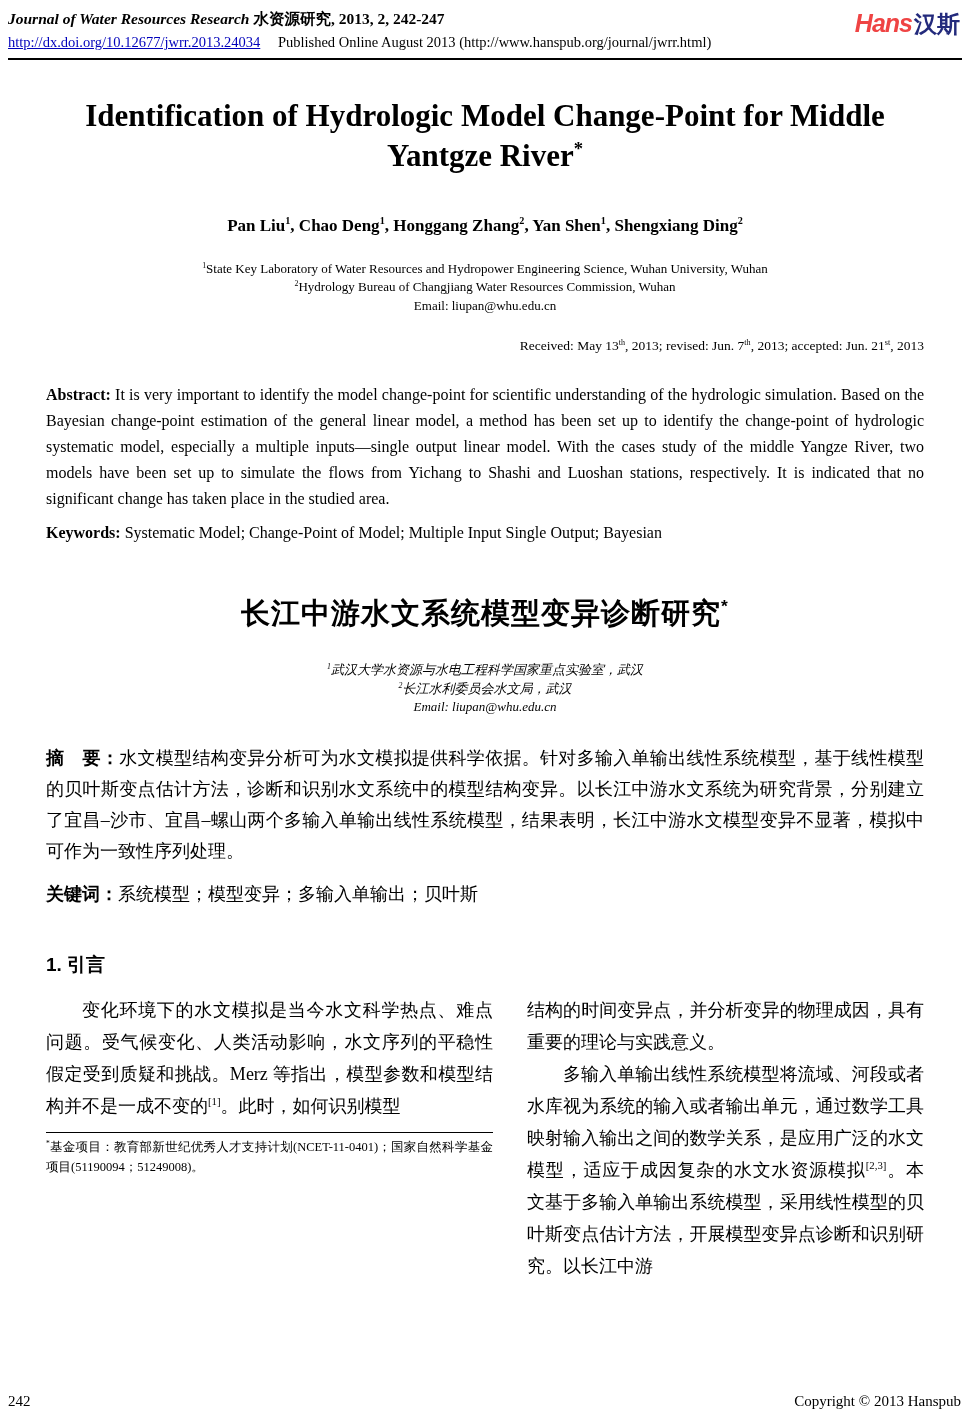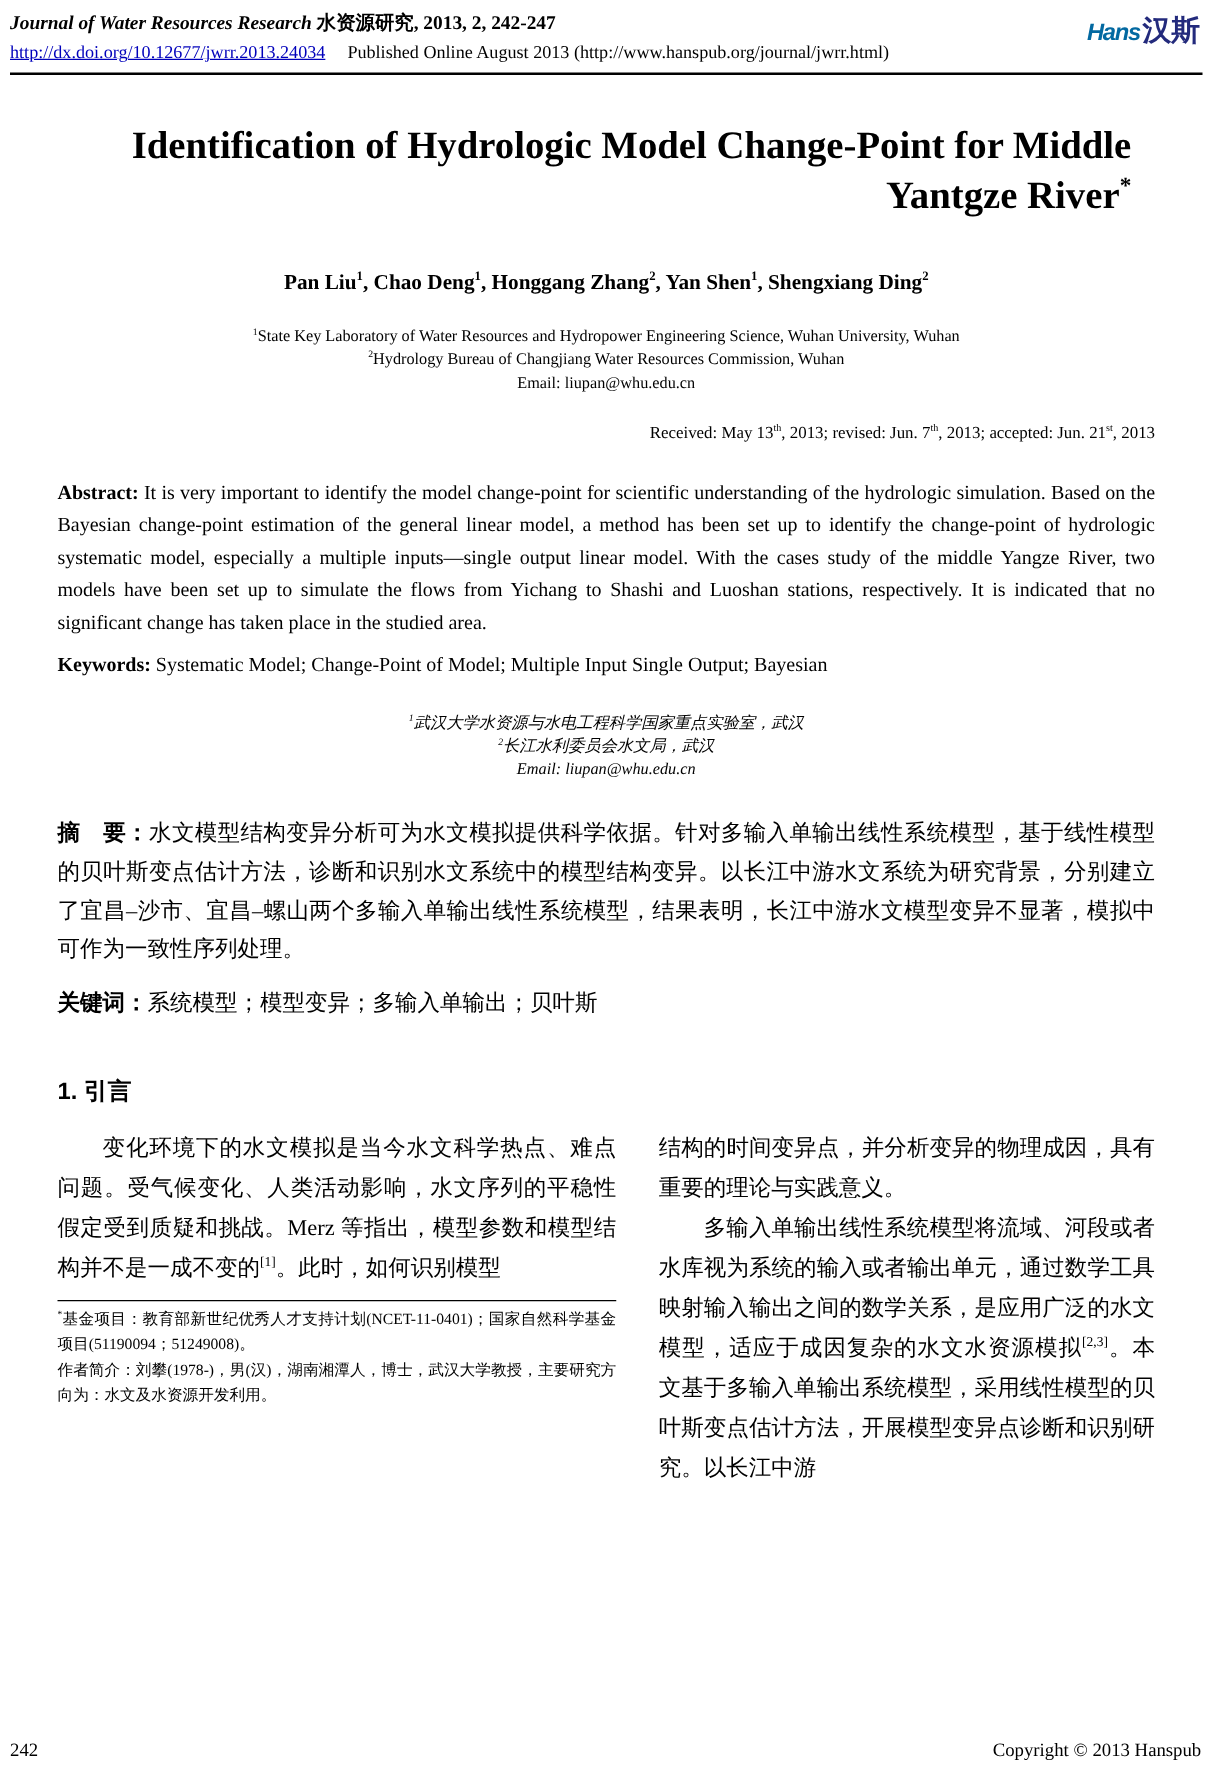--- a/index.html
+++ b/index.html
@@ -13,27 +13,27 @@
 
   
   .hdr { display: flex; justify-content: space-between; align-items: flex-start; padding: 7px 10px 0 8px; }
   .hdr-left { line-height: 1.45; }
   .j-en { font-weight: bold; font-style: italic; font-size: 15.5px; }
   .j-zh { font-weight: bold; font-size: 15.5px; }
   .doi-line { font-size: 14.5px; margin-top: 2px; }
   .doi-link { color: #0000bb; text-decoration: underline; cursor: pointer; }
   .published { margin-left: 14px; margin-top: 44px; }
   .logo { white-space: nowrap; padding-top: 2px; }
-  .logo-hans { color: #0369a1; font-family: "Liberation Sans", sans-serif; font-weight: bold; font-style: italic; font-size: 19px; letter-spacing: -1px; }
+  .logo-hans { color: #ef4444; font-family: "Liberation Sans", sans-serif; font-weight: bold; font-style: italic; font-size: 25px; letter-spacing: -1px; }
   .logo-hanzi { color: #232a7c; font-family: "Liberation Sans", sans-serif; font-weight: bold; font-size: 23px; margin-left: 2px; }
   .hdr-rule { border: none; border-top: 2px solid #000; margin: 5px 8px 0 8px; }
 
   
   main { padding: 0 46px; }
-  .title-en { font-size: 31px; font-weight: bold; text-align: right; line-height: 1.28; margin: 36px auto 0; max-width: 840px; }
+  .title-en { font-size: 31px; font-weight: bold; text-align: center; line-height: 1.28; margin: 36px auto 0; max-width: 840px; }
   .authors-en { font-size: 17px; font-weight: bold; text-align: center; margin: 40px 0 0; }
   .affil { text-align: center; font-size: 13px; margin-top: 24px; line-height: 1.42; }
   .affil p { margin: 0; }
   .received { text-align: right; font-size: 13.5px; margin-top: 23px; }
   .abstract { font-size: 16px; line-height: 26px; text-align: justify; margin: 28px 0 0; }
   .keywords { font-size: 16px; margin: 12px 0 0; }
 
   .title-zh { font-size: 29px; font-weight: bold; text-align: center; margin: 52px 0 0; letter-spacing: 1px; font-family: "Liberation Sans", sans-serif; }
   .authors-zh { font-size: 17px; font-weight: bold; text-align: center; margin: 48px 0 0; }
   .affil-zh { margin-top: 27px; font-style: italic; }
@@ -90,20 +90,21 @@
       <p><sup>2</sup>Hydrology Bureau of Changjiang Water Resources Commission, Wuhan</p>
       <p>Email: liupan@whu.edu.cn</p>
     </div>
 
     <p class="received">Received: May 13<sup>th</sup>, 2013; revised: Jun. 7<sup>th</sup>, 2013; accepted: Jun. 21<sup>st</sup>, 2013</p>
 
     <p class="abstract"><b>Abstract:</b> <span>It is very important to identify the model change-point for scientific understanding of the hydrologic simulation. Based on the Bayesian change-point estimation of the general linear model, a method has been set up to identify the change-point of hydrologic systematic model, especially a multiple inputs—single output linear model. With the cases study of the middle Yangze River, two models have been set up to simulate the flows from Yichang to Shashi and Luoshan stations, respectively. It is indicated that no significant change has taken place in the studied area.</span></p>
 
     <p class="keywords"><b>Keywords:</b> <span>Systematic Model; Change-Point of Model; Multiple Input Single Output; Bayesian</span></p>
 
+    <h1 class="title-zh">长江中游水文系统模型变异诊断研究<sup>*</sup></h1>
 
 
     <div class="affil affil-zh">
       <p><sup>1</sup>武汉大学水资源与水电工程科学国家重点实验室，武汉</p>
       <p><sup>2</sup>长江水利委员会水文局，武汉</p>
       <p>Email: liupan@whu.edu.cn</p>
     </div>
 
 
     <p class="abstract-zh"><b>摘　要：</b><span>水文模型结构变异分析可为水文模拟提供科学依据。针对多输入单输出线性系统模型，基于线性模型的贝叶斯变点估计方法，诊断和识别水文系统中的模型结构变异。以长江中游水文系统为研究背景，分别建立了宜昌–沙市、宜昌–螺山两个多输入单输出线性系统模型，结果表明，长江中游水文模型变异不显著，模拟中可作为一致性序列处理。</span></p>
@@ -111,21 +112,20 @@
     <p class="keywords-zh"><b>关键词：</b><span>系统模型；模型变异；多输入单输出；贝叶斯</span></p>
 
     <h2 class="sec-h">1. 引言</h2>
 
     <div class="columns">
       <div class="col-left">
         <p class="body-para indent">变化环境下的水文模拟是当今水文科学热点、难点问题。受气候变化、人类活动影响，水文序列的平稳性假定受到质疑和挑战。Merz 等指出，模型参数和模型结构并不是一成不变的<sup>[1]</sup>。此时，如何识别模型</p>
         <div class="footnote">
           <hr class="fn-rule">
           <p><sup>*</sup>基金项目：教育部新世纪优秀人才支持计划(NCET-11-0401)；国家自然科学基金项目(51190094；51249008)。</p>
-          <p>作者简介：刘攀(1978-)，男(汉)，湖南湘潭人，博士，武汉大学教授，主要研究方向为：水文及水资源开发利用。</p>
         </div>
       </div>
       <div class="col-gap"></div>
       <div class="col-right">
         <p class="body-para">结构的时间变异点，并分析变异的物理成因，具有重要的理论与实践意义。</p>
         <p class="body-para indent">多输入单输出线性系统模型将流域、河段或者水库视为系统的输入或者输出单元，通过数学工具映射输入输出之间的数学关系，是应用广泛的水文模型，适应于成因复杂的水文水资源模拟<sup>[2,3]</sup>。本文基于多输入单输出系统模型，采用线性模型的贝叶斯变点估计方法，开展模型变异点诊断和识别研究。以长江中游</p>
       </div>
     </div>
   </main>
 

